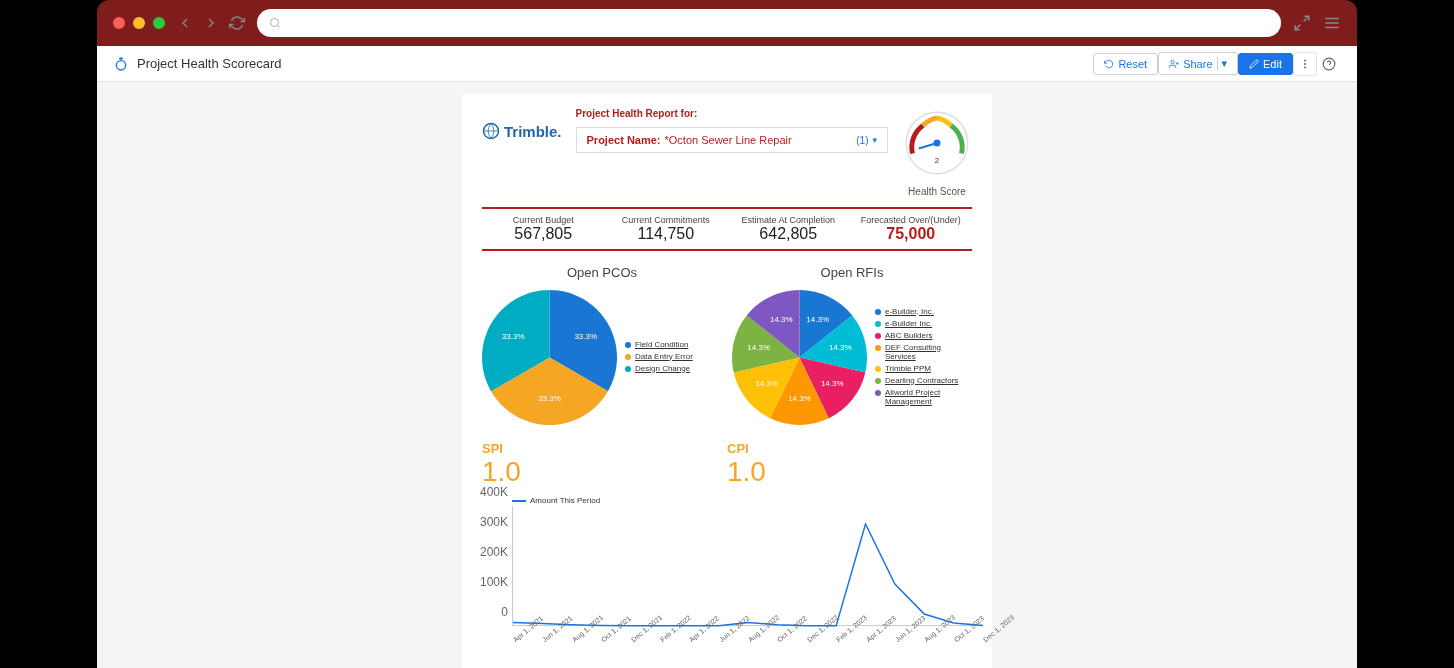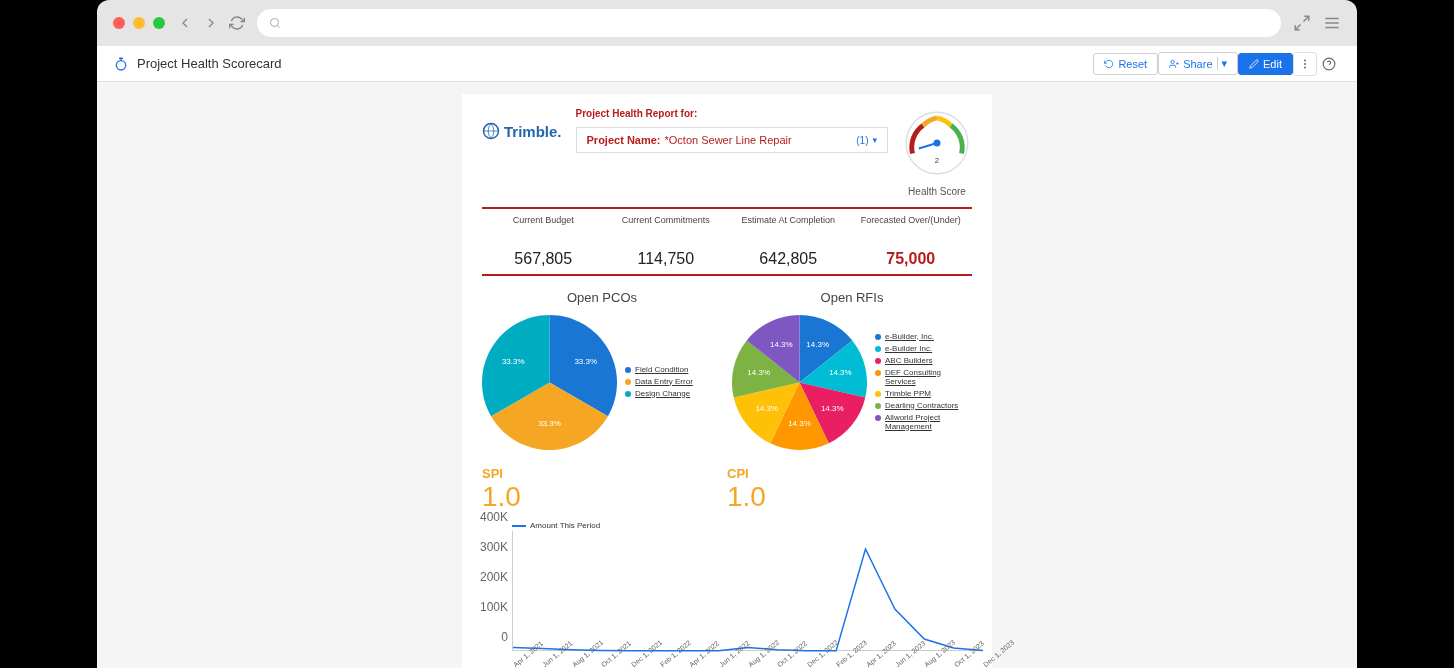--- a/index.html
+++ b/index.html
@@ -1,17 +1,17 @@
 <!DOCTYPE html>
 <html><head>
 <meta charset="utf-8">
 <style>
 * { margin: 0; padding: 0; box-sizing: border-box; }
 body { font-family: -apple-system, BlinkMacSystemFont, "Segoe UI", Arial, sans-serif; background: #000; width: 1454px; height: 668px; overflow: hidden; }
-.frame { position: absolute; left: 97px; top: 0; width: 1260px; height: 668px; background: #e5e5e5; border-radius: 12px 12px 0 0; }
+.frame { position: absolute; left: 97px; top: 0; width: 1260px; height: 668px; background: #7f1d1d; border-radius: 12px 12px 0 0; }
 .browser-bar { height: 46px; display: flex; align-items: center; padding: 0 16px; gap: 12px; }
 .traffic { display: flex; gap: 8px; }
 .dot { width: 12px; height: 12px; border-radius: 50%; }
 .dot.r { background: #ff5f56; } .dot.y { background: #ffbd2e; } .dot.g { background: #27c93f; }
 .nav-icons { display: flex; gap: 10px; color: #888; }
 .nav-icons svg { width: 16px; height: 16px; }
 .url-bar { flex: 1; background: #fff; border-radius: 20px; height: 28px; display: flex; align-items: center; padding: 0 12px; color: #aaa; }
 .right-icons { display: flex; gap: 12px; color: #888; }
 .right-icons svg { width: 18px; height: 18px; }
 .app-shell { background: #fff; margin: 0; height: calc(668px - 46px); overflow: hidden; }
@@ -33,21 +33,21 @@
 .proj-select { border: 1px solid #ddd; padding: 6px 10px; font-size: 11px; display: flex; align-items: center; gap: 4px; }
 .proj-label { color: #b71c1c; font-weight: 600; }
 .proj-val { color: #b71c1c; flex: 1; }
 .proj-count { color: #1a73e8; font-size: 10px; }
 .gauge-box { text-align: center; }
 .gauge { width: 70px; height: 70px; position: relative; }
 .gauge-label { font-size: 10px; color: #555; margin-top: 4px; }
 .stats-bar { display: flex; border-top: 2px solid #b71c1c; border-bottom: 2px solid #b71c1c; margin-top: 10px; padding: 6px 0; }
 .stat { flex: 1; text-align: center; }
 .stat-label { font-size: 9px; color: #444; }
-.stat-val { font-size: 16px; font-weight: 400; color: #222; margin-top: 25px; }
+.stat-val { font-size: 16px; font-weight: 400; color: #222; }
 .stat-val.neg { color: #b71c1c; font-weight: 600; }
 .charts-row { display: flex; margin-top: 14px; gap: 10px; }
 .chart-col { flex: 1; }
 .chart-title { text-align: center; font-size: 13px; color: #444; margin-bottom: 10px; }
 .pie-wrap { display: flex; align-items: center; gap: 8px; }
 .pie { position: relative; }
 .legend { font-size: 8px; color: #333; text-decoration: underline; }
 .legend-item { display: flex; align-items: flex-start; gap: 4px; margin-bottom: 3px; }
 .legend-dot { width: 6px; height: 6px; border-radius: 50%; flex-shrink: 0; margin-top: 2px; }
 .cashflow-row { display: flex; margin-top: 16px; align-items: flex-start; }

